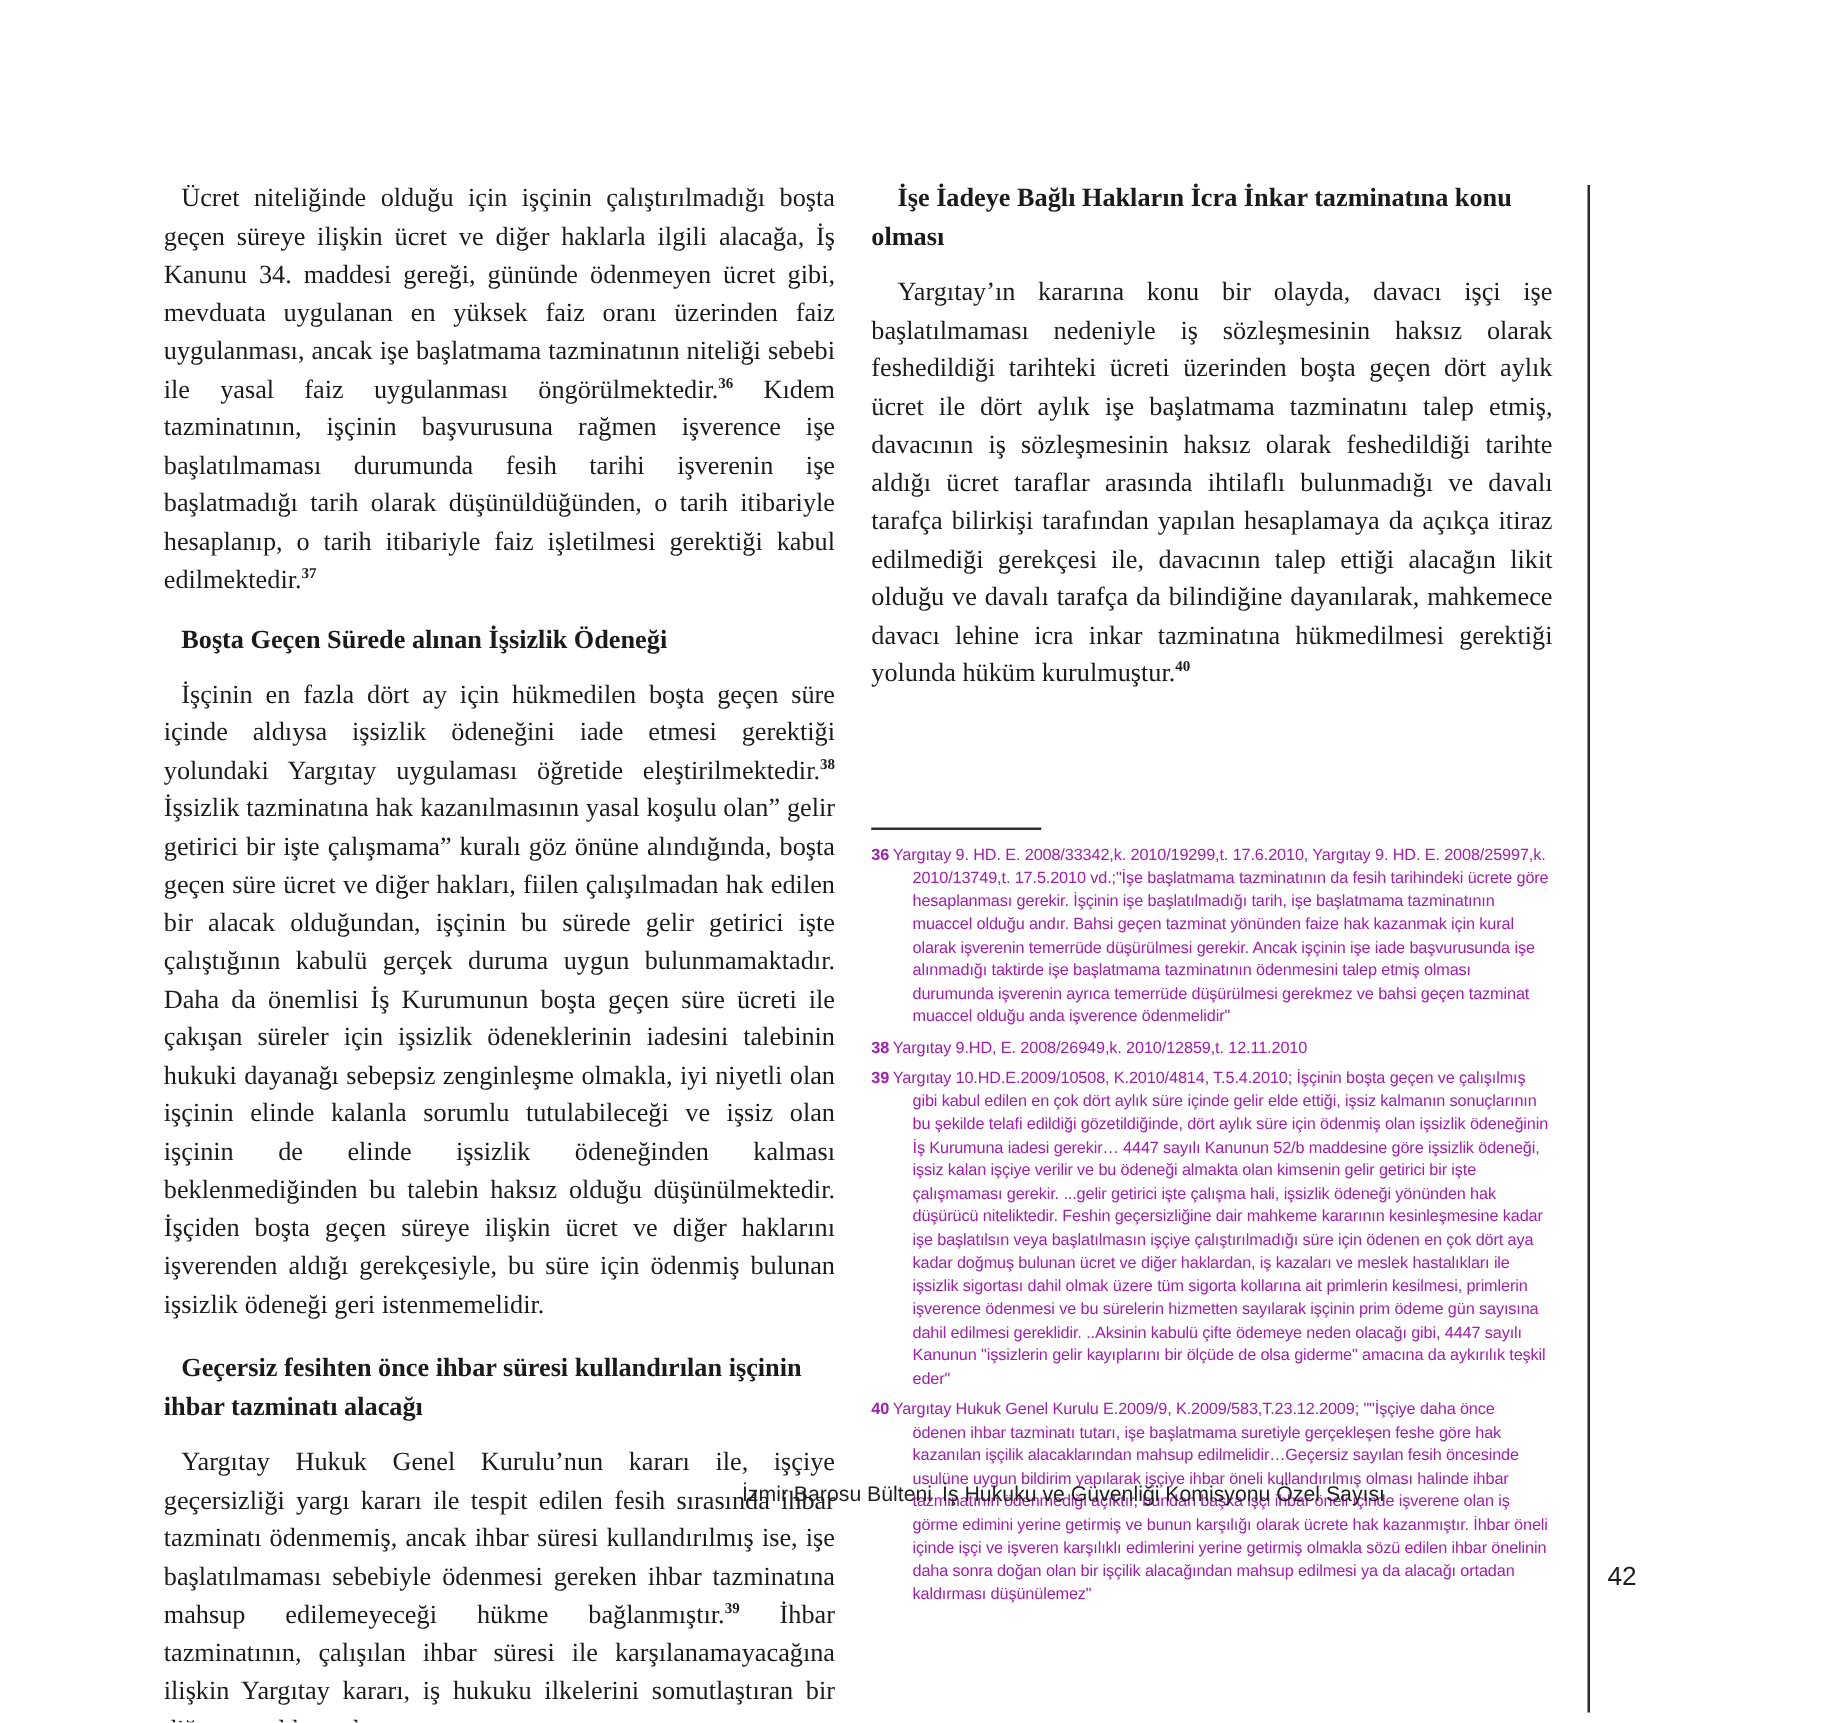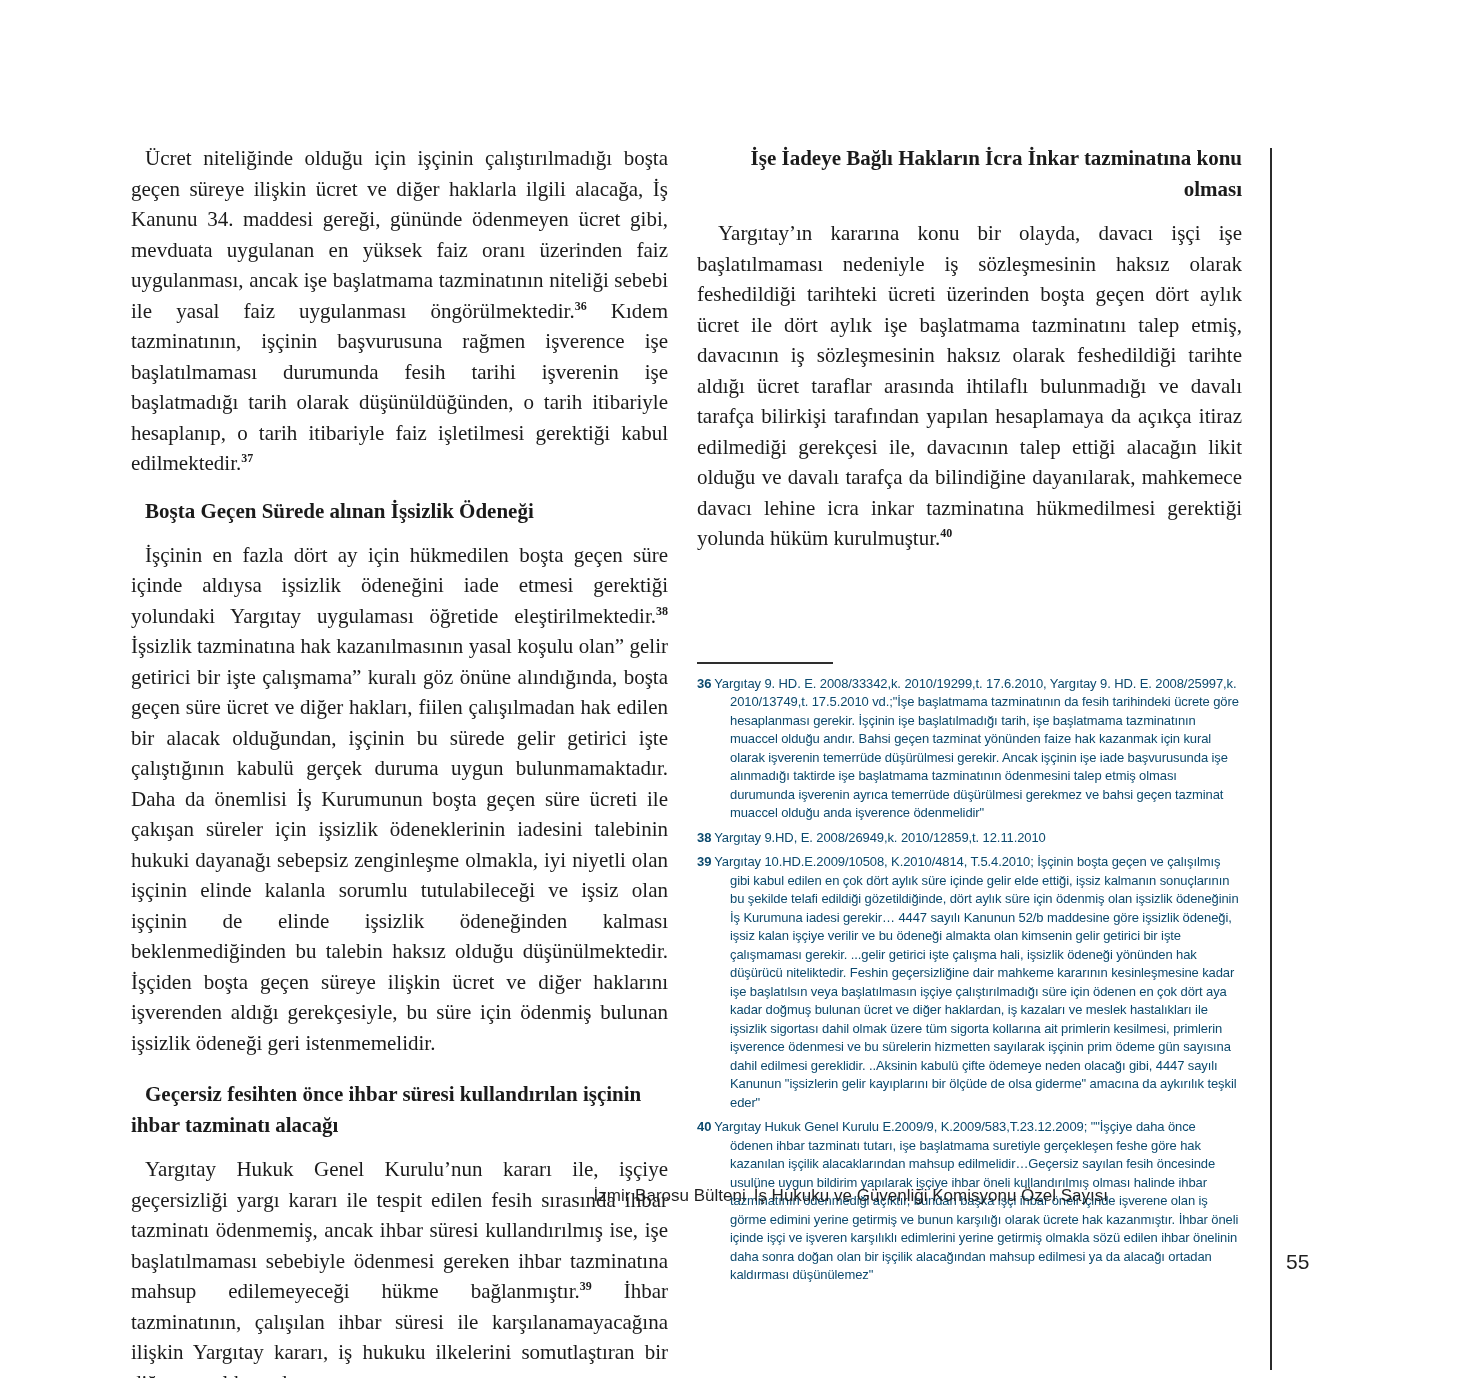--- a/index.html
+++ b/index.html
@@ -40,41 +40,41 @@
     letter-spacing: 0;
   }
   .doc-heading {
     margin: 17px 0 13px 0;
     font-size: 21px;
     line-height: 31px;
     font-weight: 700;
     text-align: left;
     text-indent: 14px;
   }
-  .col-right .doc-heading { margin-top: 0; text-indent: 21px; text-align: right; }
+  .col-right .doc-heading { margin-top: 0; text-indent: 21px; }
   .heading-2 { margin-top: 21px; }
   
   .fn-rule {
     width: 136px;
     height: 2px;
     background: #2e2e2e;
     border: none;
     margin: 108px 0 11px 0;
   }
   .footnotes { }
   .footnote {
     font-family: "Liberation Sans", "DejaVu Sans", sans-serif;
     font-size: 13px;
     line-height: 18.5px;
     letter-spacing: -0.1px;
     text-align: left;
     text-indent: -33px;
     padding-left: 33px;
     margin: 0 0 6px 0;
-    color: #0c4a6e;
+    color: #a21caf;
   }
   .footnote .fn-num {
     font-weight: 700;
     margin-right: 3px;
   }
   
   .vrule {
     position: absolute;
     left: 1270px;
     top: 148px;
@@ -125,15 +125,15 @@
         <div class="footnote"><b class="fn-num">39</b><span>Yargıtay 10.HD.E.2009/10508, K.2010/4814, T.5.4.2010; İşçinin boşta geçen ve çalışılmış gibi kabul edilen en çok dört aylık süre içinde gelir elde ettiği, işsiz kalmanın sonuçlarının bu şekilde telafi edildiği gözetildiğinde, dört aylık süre için ödenmiş olan işsizlik ödeneğinin İş Kurumuna iadesi gerekir… 4447 sayılı Kanunun 52/b maddesine göre işsizlik ödeneği, işsiz kalan işçiye verilir ve bu ödeneği almakta olan kimsenin gelir getirici bir işte çalışmaması gerekir. ...gelir getirici işte çalışma hali, işsizlik ödeneği yönünden hak düşürücü niteliktedir. Feshin geçersizliğine dair mahkeme kararının kesinleşmesine kadar işe başlatılsın veya başlatılmasın işçiye çalıştırılmadığı süre için ödenen en çok dört aya kadar doğmuş bulunan ücret ve diğer haklardan, iş kazaları ve meslek hastalıkları ile işsizlik sigortası dahil olmak üzere tüm sigorta kollarına ait primlerin kesilmesi, primlerin işverence ödenmesi ve bu sürelerin hizmetten sayılarak işçinin prim ödeme gün sayısına dahil edilmesi gereklidir. ..Aksinin kabulü çifte ödemeye neden olacağı gibi, 4447 sayılı Kanunun "işsizlerin gelir kayıplarını bir ölçüde de olsa giderme" amacına da aykırılık teşkil eder"</span></div>
         <div class="footnote"><b class="fn-num">40</b><span>Yargıtay Hukuk Genel Kurulu E.2009/9, K.2009/583,T.23.12.2009; ""İşçiye daha önce ödenen ihbar tazminatı tutarı, işe başlatmama suretiyle gerçekleşen feshe göre hak kazanılan işçilik alacaklarından mahsup edilmelidir…Geçersiz sayılan fesih öncesinde usulüne uygun bildirim yapılarak işçiye ihbar öneli kullandırılmış olması halinde ihbar tazminatının ödenmediği açıktır, bundan başka işçi ihbar öneli içinde işverene olan iş görme edimini yerine getirmiş ve bunun karşılığı olarak ücrete hak kazanmıştır. İhbar öneli içinde işçi ve işveren karşılıklı edimlerini yerine getirmiş olmakla sözü edilen ihbar önelinin daha sonra doğan olan bir işçilik alacağından mahsup edilmesi ya da alacağı ortadan kaldırması düşünülemez"</span></div>
       </div>
   </div>
 
   <div class="vrule"></div>
 
   <div class="footer-line">
     <span class="journal">İzmir Barosu Bülteni</span><span>İş Hukuku ve Güvenliği Komisyonu Özel Sayısı</span>
   </div>
-  <div class="page-number">55</div>
+  <div class="page-number">42</div>
 
 </div>
 
 </body></html>

